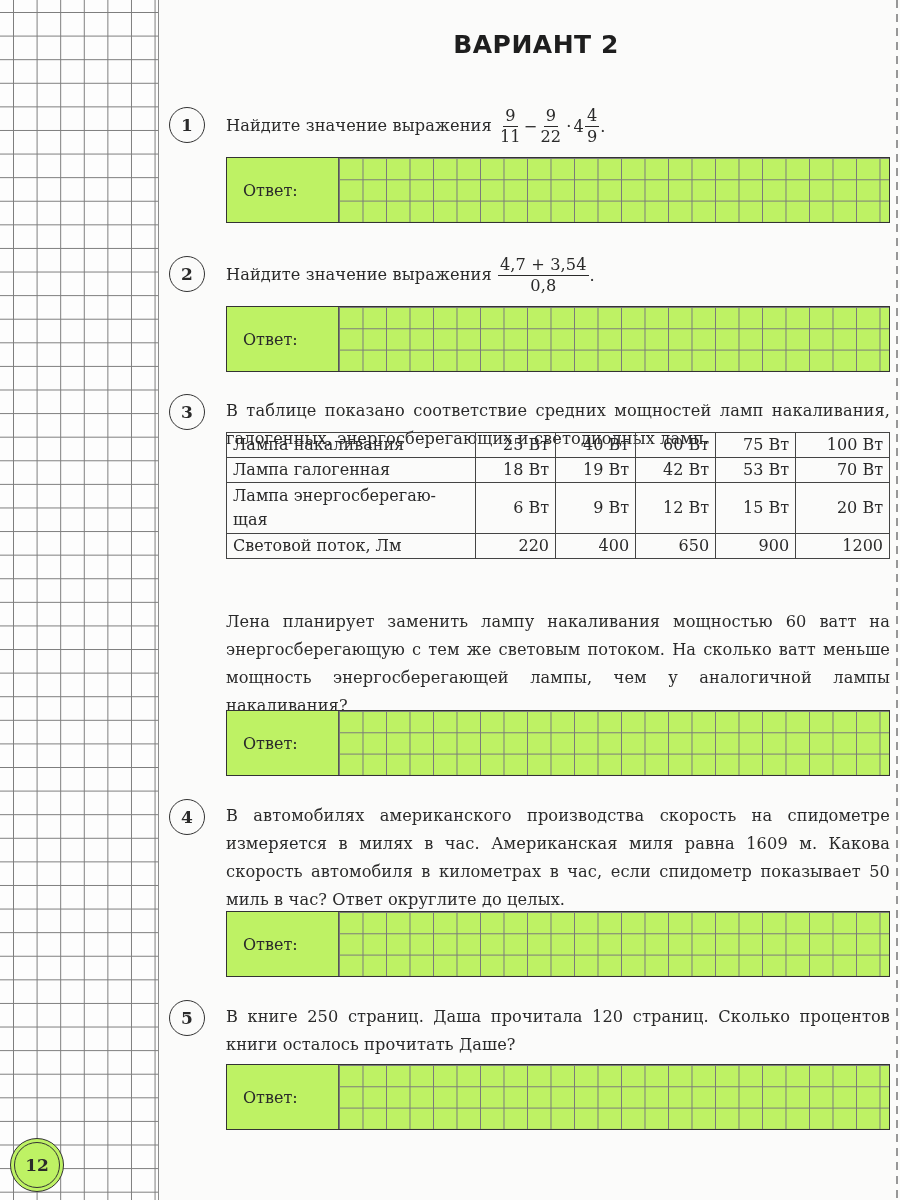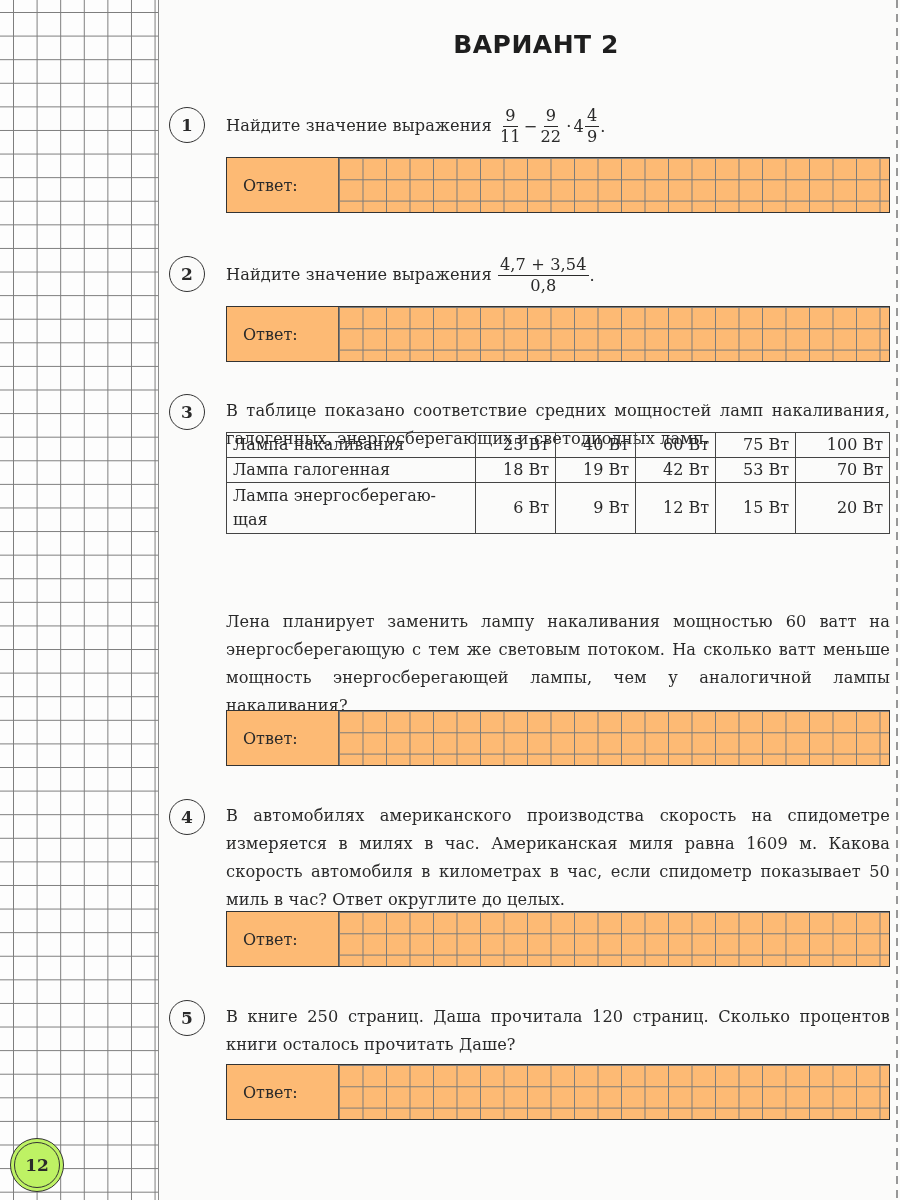--- a/index.html
+++ b/index.html
@@ -40,22 +40,22 @@
       text-align: justify; text-align-last: left; letter-spacing: 0.1px;
     }
     .frac {
       display: inline-flex; flex-direction: column; align-items: center; vertical-align: middle;
       margin: 0 1px; line-height: 20px;
     }
     .frac .n { border-bottom: 1.2px solid #2a2a2a; padding: 0 2px; }
     .frac .d { padding: 0 2px; }
     .expr { display: inline-flex; align-items: center; vertical-align: middle; }
     .answer-box {
-      position: absolute; left: 226px; width: 664px; height: 56px;
-      border: 1.6px solid #333; box-sizing: border-box; display: flex; background: #fdba74; gap: 16px;
+      position: absolute; left: 226px; width: 664px; height: 66px;
+      border: 1.6px solid #333; box-sizing: border-box; display: flex; background: #bef264; gap: 16px;
     }
     .answer-label {
       width: 95px; display: flex; align-items: center; padding-left: 16px;
       font-size: 16px; box-sizing: border-box;
     }
     .answer-grid {
       flex: 1; border-left: 1px solid #555;
       background-image:
         linear-gradient(to right, #7a7a7a 1px, transparent 1px),
         linear-gradient(to bottom, #7a7a7a 1px, transparent 1px);
@@ -156,20 +156,28 @@
       <td class="val">70 Вт</td>
     </tr>
     <tr class="tall">
       <td class="label"><span id="lbl-energy">Лампа энергосберегаю-<br>щая</span></td>
       <td class="val">6 Вт</td>
       <td class="val">9 Вт</td>
       <td class="val">12 Вт</td>
       <td class="val">15 Вт</td>
       <td class="val">20 Вт</td>
     </tr>
+    <tr>
+      <td class="label">Световой поток, Лм</td>
+      <td class="val">220</td>
+      <td class="val">400</td>
+      <td class="val">650</td>
+      <td class="val">900</td>
+      <td class="val">1200</td>
+    </tr>
   </tbody>
 </table>
 
 <div class="qtext" style="top:608px;">Лена планирует заменить лампу накаливания мощностью 60 ватт на энергосберегающую с тем же световым потоком. На сколько ватт меньше мощность энергосберегающей лампы, чем у аналогичной лампы накаливания?</div>
 <div class="answer-box" style="top:710px;">
   <div class="answer-label">Ответ:</div>
   <div class="answer-grid"></div>
 </div>
 
 <div class="num-circle" style="left:169px; top:799px;">4</div>

